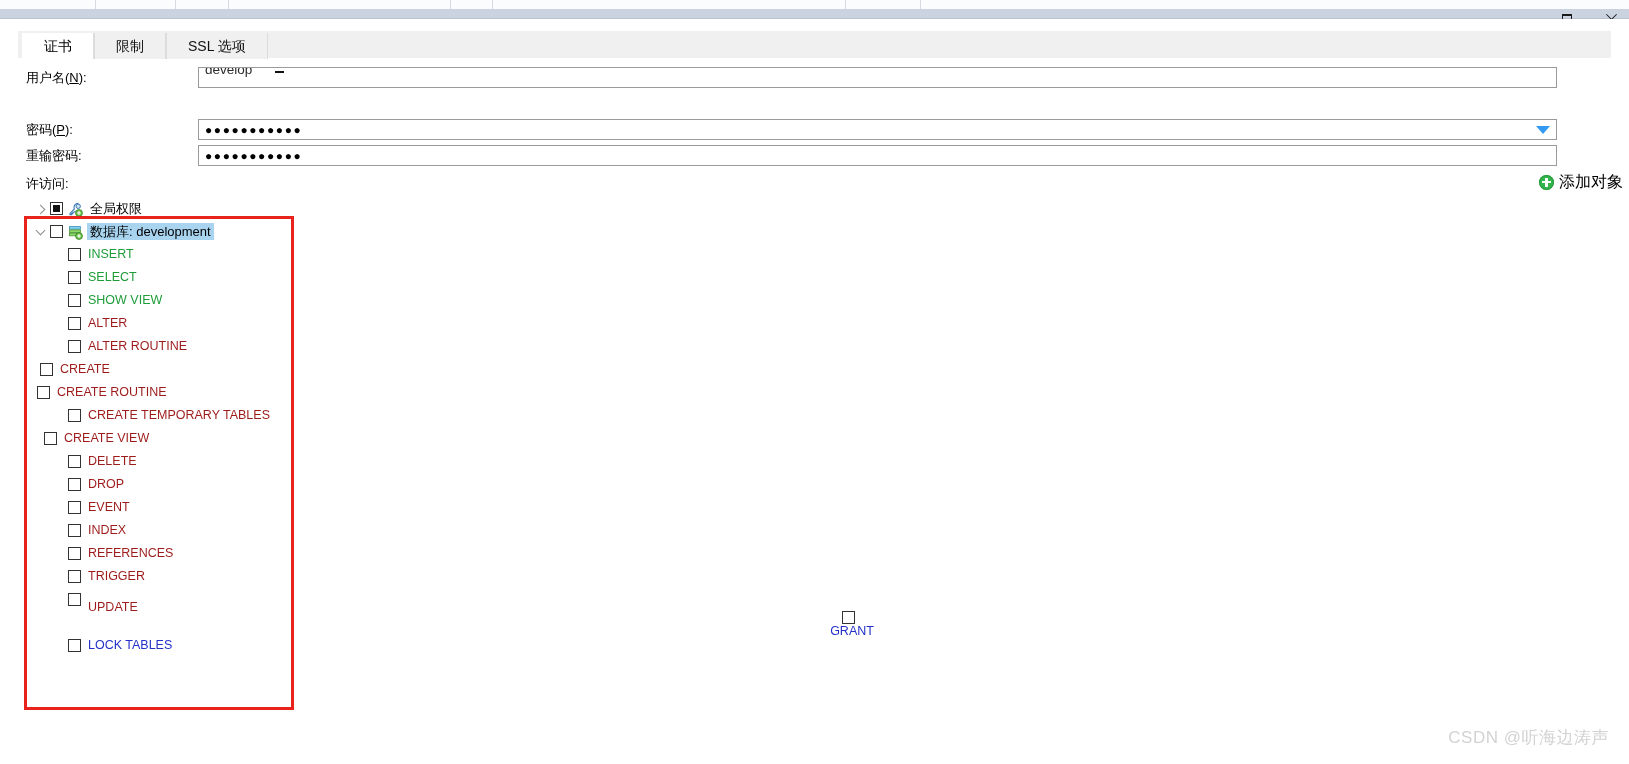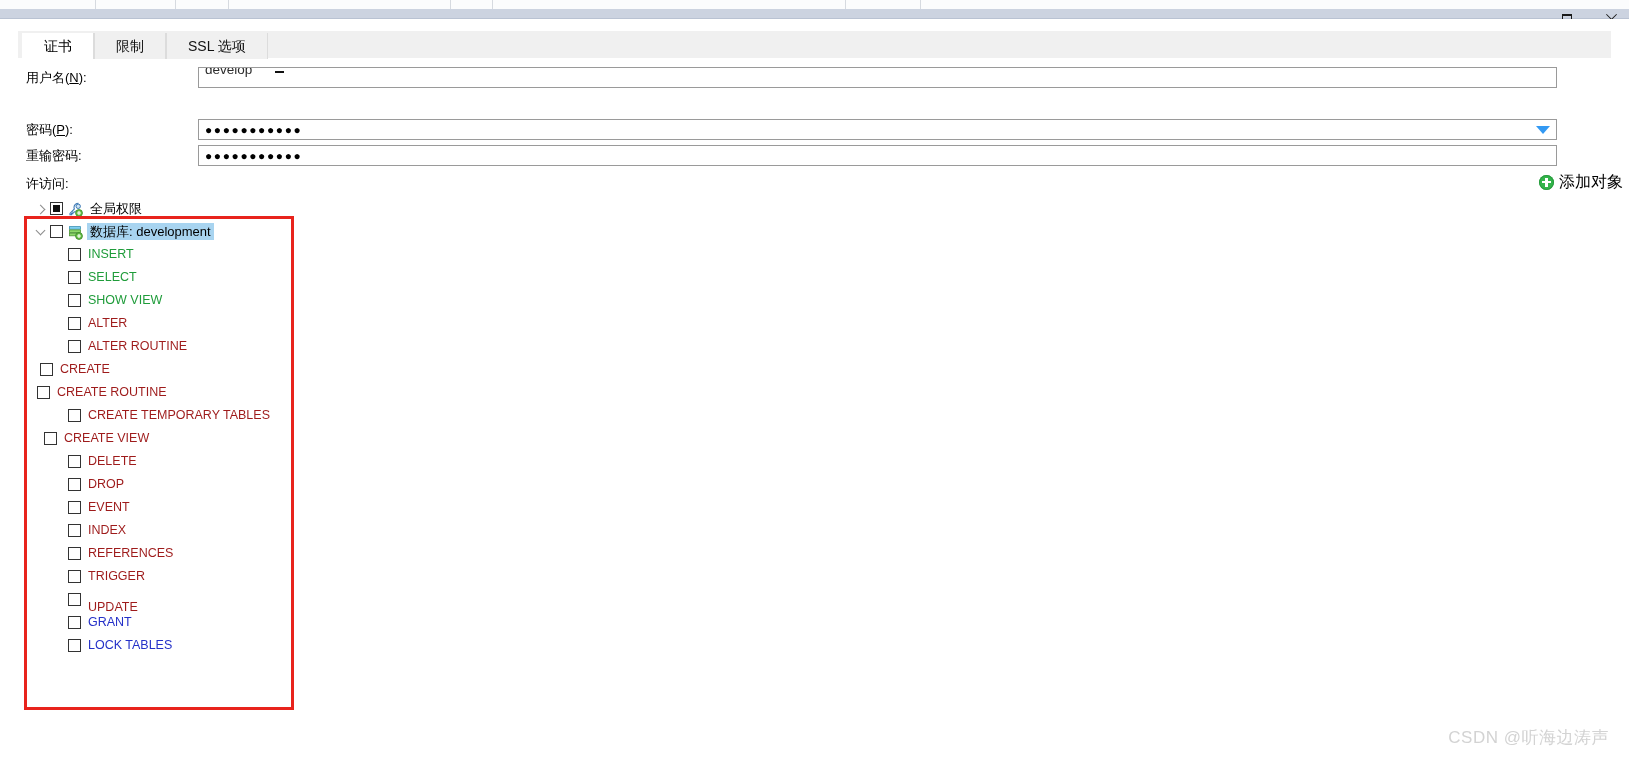--- a/index.html
+++ b/index.html
@@ -494,21 +494,21 @@
           <span class="perm-label" style="margin-left: 7px; color: rgb(158, 27, 27);">REFERENCES</span>
         </div>
         <div class="tree-row" style="padding-left: 68px;">
           <span class="cb"></span>
           <span class="perm-label" style="margin-left: 7px; color: rgb(158, 27, 27);">TRIGGER</span>
         </div>
         <div class="tree-row" style="padding-left: 68px;">
           <span class="cb"></span>
           <span class="perm-label" style="margin-left: 7px; color: rgb(158, 27, 27); margin-top: 16px;">UPDATE</span>
         </div>
-        <div class="tree-row" style="padding-left: 68px;">
+        <div class="tree-row" style="padding-left: 68px; flex-direction: column;">
           <span class="cb"></span>
           <span class="perm-label" style="margin-left: 7px; color: rgb(36, 48, 200);">GRANT</span>
         </div>
         <div class="tree-row" style="padding-left: 68px;">
           <span class="cb"></span>
           <span class="perm-label" style="margin-left: 7px; color: rgb(36, 48, 200);">LOCK TABLES</span>
         </div>
       </div>
 
   </div>

